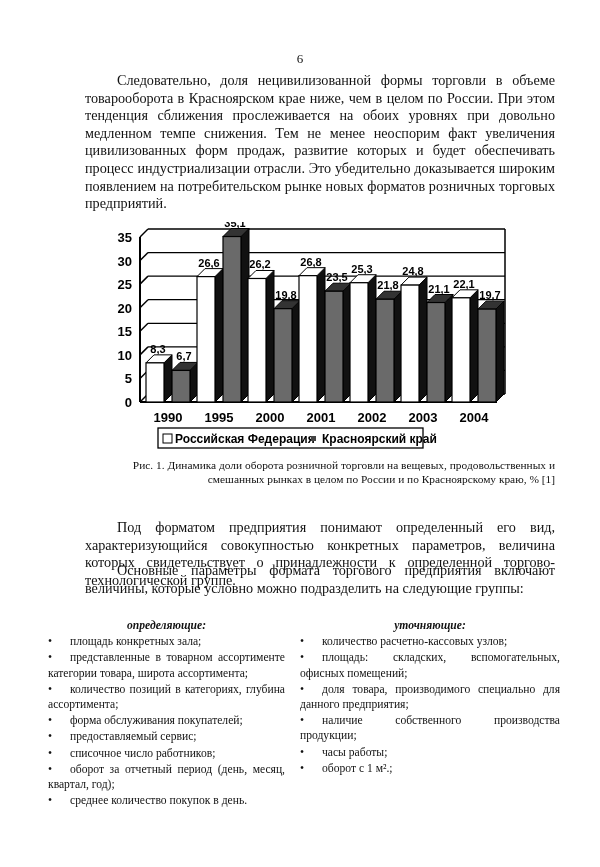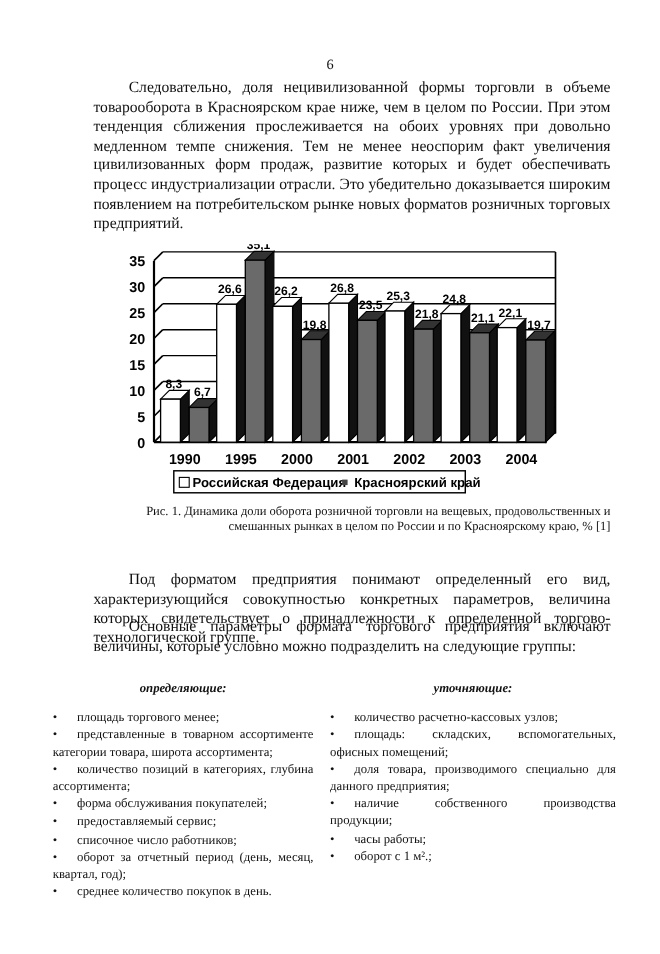--- a/index.html
+++ b/index.html
@@ -9,21 +9,21 @@
   .para { position:absolute; left:85px; width:470px; font-size:14.2px; line-height:17.6px; text-align:justify; }
   .para .indent { display:inline-block; width:32px; }
   #p1 { top:72px; }
   #p2 { top:519px; }
   #p3 { top:550px;margin-top:12px; }
   .chart { position:absolute; left:100px; top:222px; width:440px; height:232px; }
   .caption { position:absolute; left:85px; top:458px; width:470px; font-size:11.4px; line-height:14px; text-align:right; }
   .col { position:absolute; top:618px; font-size:11.6px; line-height:15.2px; text-align:justify; }
   .col.left { left:48px; width:237px; }
   .col.right { left:300px; width:260px; }
-  .col-head { text-align:center; font-weight:bold; font-style:italic; margin-bottom:11px; }
+  .col-head { text-align:center; font-weight:bold; font-style:italic; margin-bottom:1px; }
   .col-item { margin:0 0 1px 0; }
   .bullet { display:inline-block; width:22px; }
 </style>
 </head>
 <body>
 
 <div class="page-num">6</div>
 
 <div id="p1" class="para"><span class="indent"></span><span>Следовательно, доля нецивилизованной формы торговли в объеме товарооборота в Красноярском крае ниже, чем в целом по России. При этом тенденция сближения прослеживается на обоих уровнях при довольно медленном темпе снижения. Тем не менее неоспорим факт увеличения цивилизованных форм продаж, развитие которых и будет обеспечивать процесс индустриализации отрасли. Это убедительно доказывается широким появлением на потребительском рынке новых форматов розничных торговых предприятий.</span></div>
 
@@ -129,21 +129,21 @@
 
 <div class="caption">Рис. 1. Динамика доли оборота розничной торговли на вещевых, продовольственных и смешанных рынках в целом по России и по Красноярскому краю, % [1]</div>
 
 <div id="p2" class="para"><span class="indent"></span><span>Под форматом предприятия понимают определенный его вид, характеризующийся совокупностью конкретных параметров, величина которых свидетельствует о принадлежности к определенной торгово-технологической группе.</span></div>
 
 <div id="p3" class="para"><span class="indent"></span><span>Основные параметры формата торгового предприятия включают величины, которые условно можно подразделить на следующие группы:</span></div>
 
 <div class="col left">
   <div class="col-head">определяющие:</div>
   <div id="left-items">
-      <div class="col-item"><span class="bullet">•</span><span>площадь торгового менее;</span></div>
+      <div class="col-item"><span class="bullet">•</span><span>площадь конкретных зала;</span></div>
       <div class="col-item"><span class="bullet">•</span><span>представленные в товарном ассортименте категории товара, широта ассортимента;</span></div>
       <div class="col-item"><span class="bullet">•</span><span>количество позиций в категориях, глубина ассортимента;</span></div>
       <div class="col-item"><span class="bullet">•</span><span>форма обслуживания покупателей;</span></div>
       <div class="col-item"><span class="bullet">•</span><span>предоставляемый сервис;</span></div>
       <div class="col-item"><span class="bullet">•</span><span>списочное число работников;</span></div>
       <div class="col-item"><span class="bullet">•</span><span>оборот за отчетный период (день, месяц, квартал, год);</span></div>
       <div class="col-item"><span class="bullet">•</span><span>среднее количество покупок в день.</span></div>
     </div>
 </div>
 

